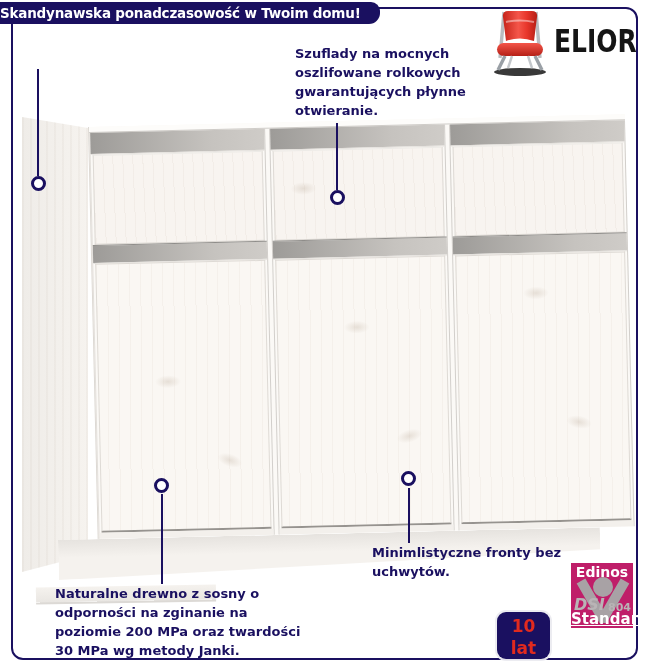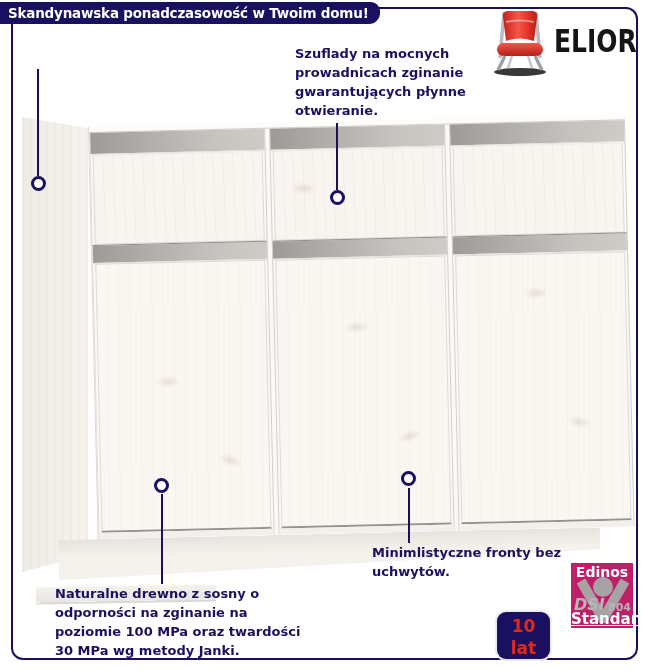--- a/index.html
+++ b/index.html
@@ -9,21 +9,21 @@
   }
   
   .frame{
     position:absolute; left:11px; top:7px; width:627px; height:653px;
     border:2px solid #1a1060; border-radius:12px; box-sizing:border-box;
   }
   .banner{
     position:absolute; left:0; top:2px; width:380px; height:22px; z-index:6;
     background:#1a1060; border-radius:0 9px 11px 0;
     color:#fff; font-weight:700; font-size:13.5px; line-height:22px;
-    padding-left:8px; box-sizing:border-box; letter-spacing:-0.2px; white-space:nowrap;
+    box-sizing:border-box; letter-spacing:-0.2px; white-space:nowrap;
   }
   
   .note{position:absolute; color:#1a1060; font-weight:700; font-size:13px; line-height:19px; z-index:5; white-space:nowrap;}
   .callout-line{position:absolute; width:2px; background:#1a1060; z-index:5;}
   .marker{
     position:absolute; width:15px; height:15px; box-sizing:border-box;
     border:3px solid #1a1060; border-radius:50%; background:#fff; z-index:5;
   }
   
   .logo-chair{position:absolute; left:490px; top:8px; width:60px; height:70px; z-index:4;}
@@ -172,40 +172,40 @@
     <div class="knot" style="left:200px; top:60px;"></div>
   </div>
   <div class="plinth"></div>
   <div class="plinth-step"></div>
 
   <div class="callout-line" style="left:37px; top:69px; height:107px;"></div>
   <div class="marker" style="left:31px; top:176px;"></div>
 
   <div class="note" style="left:295px; top:44px;">
     <div>Szuflady na mocnych</div>
-    <div>prowadnicach zginanie</div>
+    <div>oszlifowane rolkowych</div>
     <div>gwarantujących płynne</div>
     <div>otwieranie.</div>
   </div>
   <div class="callout-line" style="left:336px; top:123px; height:67px;"></div>
   <div class="marker" style="left:330px; top:190px;"></div>
 
   <div class="marker" style="left:401px; top:471px;"></div>
   <div class="callout-line" style="left:408px; top:488px; height:55px;"></div>
   <div class="note" style="left:372px; top:543px;">
     <div>Minimlistyczne fronty bez</div>
     <div>uchwytów.</div>
   </div>
 
   <div class="marker" style="left:154px; top:478px;"></div>
   <div class="callout-line" style="left:161px; top:494px; height:90px;"></div>
   <div class="note" style="left:55px; top:584px;">
     <div>Naturalne drewno z sosny o</div>
     <div>odporności na zginanie na</div>
-    <div>poziomie 100 MPa oraz twardości</div>
+    <div>poziomie 200 MPa oraz twardości</div>
     <div>30 MPa wg metody Janki.</div>
   </div>
 
   <div class="badge-warranty">
     <div class="l1">10 lat</div>
     <div class="l2">Gwarancji</div>
   </div>
   <div class="badge-edinos">
     <svg width="56" height="48" viewBox="0 0 56 48">
       <path d="M6 6 L28 44 L50 6" stroke="#a8a2a5" stroke-width="10" fill="none"></path>

